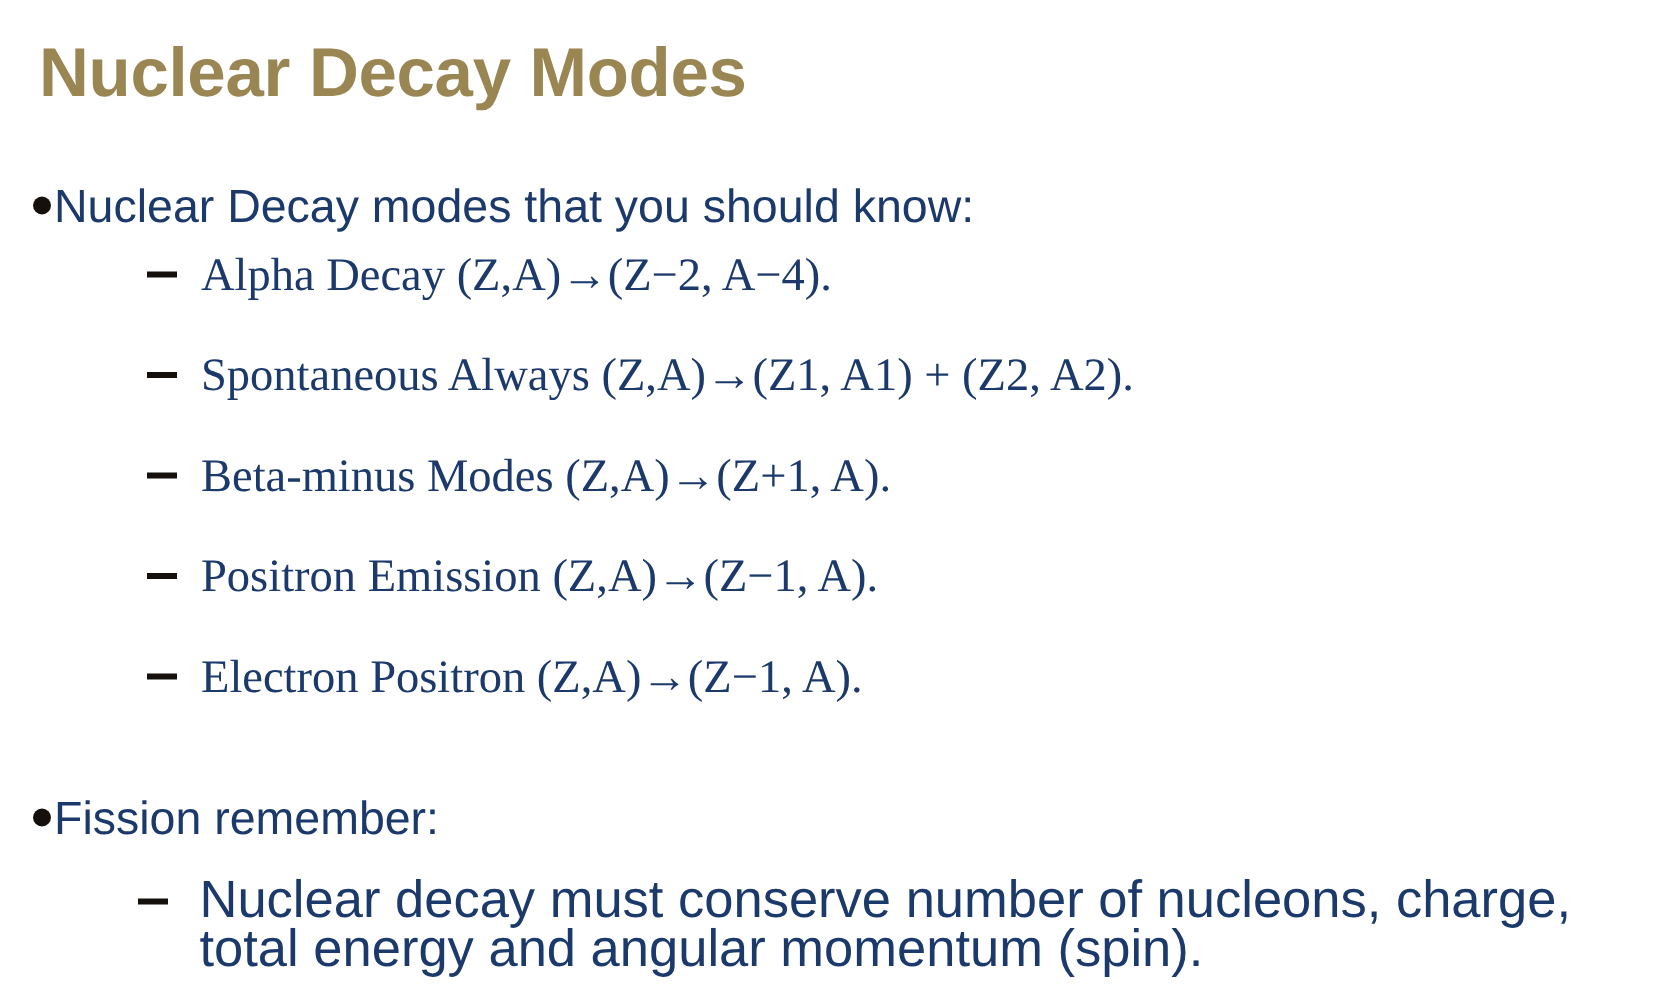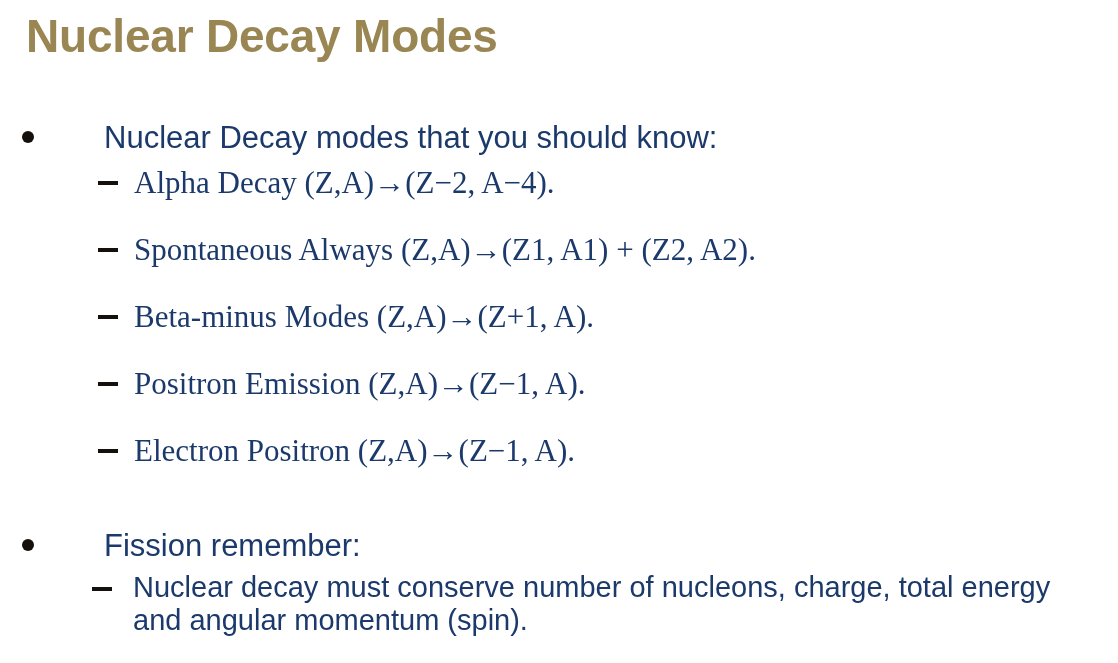--- a/index.html
+++ b/index.html
@@ -19,40 +19,40 @@
     position: relative;
     width: 1118px;
     height: 663px;
     background: #ffffff;
   }
 
   
   .slide-title {
     position: absolute;
     left: 26px;
-    top: 8px;
+    top: 20px;
     font-size: 46px;
     font-weight: bold;
     letter-spacing: -0.2px;
     color: #9a8652;
     line-height: 56px;
     white-space: nowrap;
   }
 
   
   .body {
     position: absolute;
     left: 0;
     top: 118px;
     width: 1118px;
   }
 
   .lvl1 {
     position: relative;
-    padding-left: 104px;
+    padding-left: 36px;
     min-height: 45px;
     color: #1b3a6b;
     font-size: 31px;
     line-height: 40px;
     white-space: nowrap;
   }
   .lvl1 .bullet-dot {
     position: absolute;
     left: 22px;
     top: 13px;
@@ -81,25 +81,26 @@
 
   
   .modes .lvl2 { margin-bottom: 27px; }
   .modes .lvl2:first-child { margin-top: 0; }
 
   .gap-before-always { height: 28px; }
 
   
   .lvl2.wrap {
     white-space: normal;
-    font-size: 29px;
+    font-size: 35px;
     line-height: 33px;
     padding-left: 133px;
     padding-right: 20px;
     max-width: 1098px;
+    margin-top: 12px;
   }
   .lvl2.wrap .bullet-dash {
     left: 92px;
     top: 16px;
   }
   .arrow { font-family: Liberation Serif, serif; }
 </style>
 </head>
 <body>
 

